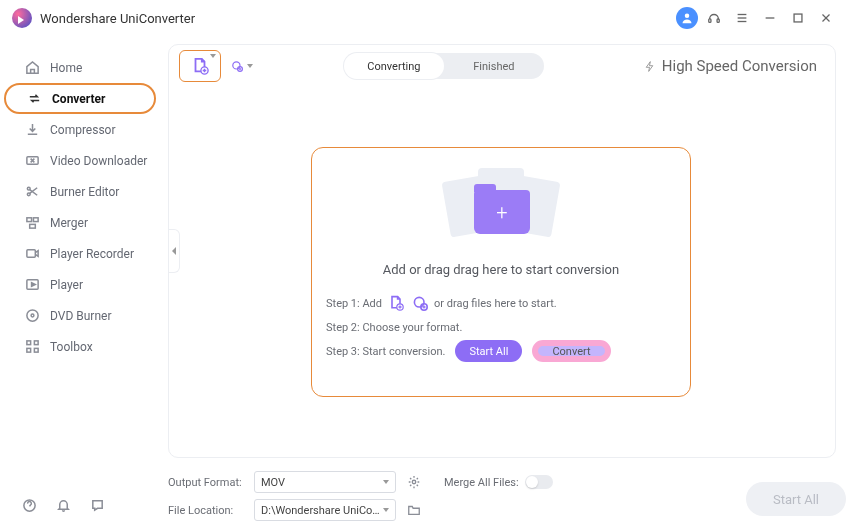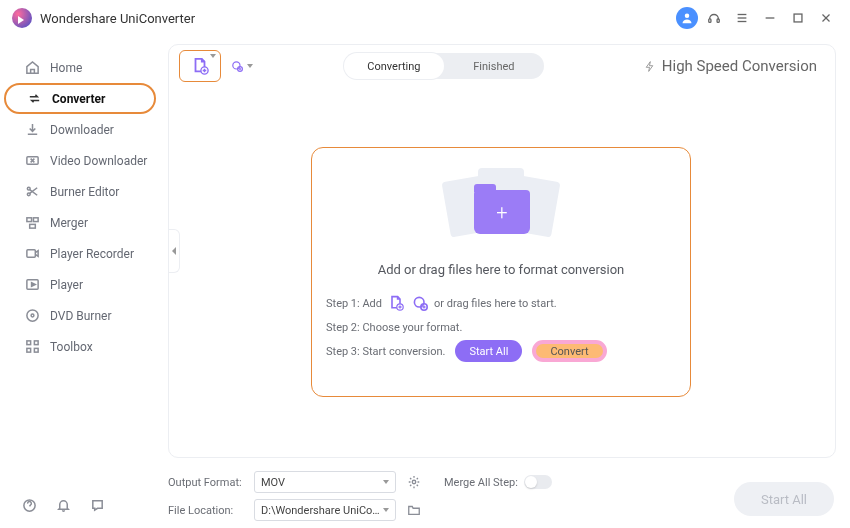--- a/index.html
+++ b/index.html
@@ -56,23 +56,23 @@
   .dz-back.b3 { left:32px; top:0; }
   .dz-folder { position:absolute; left:28px; top:22px; width:56px; height:44px; background:#9b7cf6; border-radius:4px 4px 6px 6px; display:flex; align-items:center; justify-content:center; }
   .dz-folder::before { content:''; position:absolute; top:-6px; left:0; width:22px; height:8px; background:#9b7cf6; border-radius:3px 3px 0 0; }
   .dz-plus { color:#fff; font-size:20px; font-weight:300; }
   .dz-text { margin-top:16px; font-size:13px; color:#55585f; }
   .dz-steps { align-self:stretch; padding:14px 14px 0 14px; font-size:11px; color:#6a6d74; }
   .dz-row { display:flex; align-items:center; min-height:24px; }
   .stepicons { display:inline-flex; align-items:center; gap:8px; margin:0 6px; }
   .pill { height:22px; padding:0 14px; border-radius:11px; font-size:11px; display:inline-flex; align-items:center; justify-content:center; cursor:pointer; margin-left:10px; }
   .pill.primary { background:#8d6df5; color:#fff; }
-  .pill.secondary { background:#fdba74; border:4px solid #f9a8d4; color:#555; }
-
-  .bottombar { position:absolute; left:8px; right:16px; bottom:4px; height:56px; display:flex; flex-direction:column; justify-content:center; gap:6px; }
+  .pill.secondary { background:#c4b5fd; border:6px solid #f9a8d4; color:#555; }
+
+  .bottombar { position:absolute; left:8px; right:4px; bottom:4px; height:56px; display:flex; flex-direction:column; justify-content:center; gap:6px; }
   .brow { display:flex; align-items:center; font-size:11px; color:#6a6d74; }
   .blabel { width:86px; }
   .select { width:142px; height:22px; border:1px solid #d9dce2; border-radius:3px; background:#fff; display:flex; align-items:center; padding:0 6px; justify-content:space-between; cursor:pointer; font-size:11px; color:#444; }
   .select.wide { width:142px; }
   .iconbtn { width:20px; height:20px; margin-left:8px; display:flex; align-items:center; justify-content:center; cursor:pointer; }
   .iconbtn svg { width:14px; height:14px; stroke:#8b8e97; fill:none; stroke-width:1.5; }
   .mergewrap { display:flex; align-items:center; margin-left:20px; }
   .toggle { width:28px; height:14px; background:#e9ebef; border-radius:7px; position:relative; margin-left:6px; cursor:pointer; }
   .toggle::after { content:''; position:absolute; width:12px; height:12px; background:#fff; border-radius:50%; top:1px; left:1px; box-shadow:0 1px 2px rgba(0,0,0,.15); }
   .startall { position:absolute; right:0; bottom:8px; width:100px; height:34px; background:#eef0f4; color:#b9bcc4; border-radius:17px; display:flex; align-items:center; justify-content:center; font-size:13px; cursor:not-allowed; }
@@ -147,21 +147,21 @@
           </svg>
         </span>
       <span>Converter</span>
     </div>
     <div class="side-item">
       <span class="si-icon">
           <svg viewBox="0 0 16 16">
             <path d="M8 2v8m-3-3l3 3 3-3M3 13h10"></path>
           </svg>
         </span>
-      <span>Downloader</span>
+      <span>Compressor</span>
     </div>
     <div class="side-item">
       <span class="si-icon">
           <svg viewBox="0 0 16 16">
             <rect x="2" y="4" width="12" height="8" rx="1"></rect>
             <path d="M6 6l4 4M10 6l-4 4"></path>
           </svg>
         </span>
       <span>Video Downloader</span>
     </div>
@@ -295,21 +295,21 @@
 
       <div class="dropzone">
         <div class="dz-graphic">
           <div class="dz-back b1"></div>
             <div class="dz-back b2"></div>
             <div class="dz-back b3"></div>
           <div class="dz-folder">
               <span class="dz-plus">+</span>
             </div>
         </div>
-        <div class="dz-text">Add or drag files here to format conversion</div>
+        <div class="dz-text">Add or drag drag here to start conversion</div>
         <div class="dz-steps">
           <div class="dz-row">
             <span>Step 1: Add</span>
             <span class="stepicons">
               <svg class="addfile-svg" viewBox="0 0 20 20" style="width:16px;height:16px">
                 <path class="doc" d="M5 2h7l3 3v11H5z"></path>
                   <path class="doc" d="M12 2v3h3"></path>
                 <circle cx="15" cy="15" r="4" fill="#fff" stroke="#8d6df5" stroke-width="1.5"></circle>
                 <path class="plus" d="M14.2 13h1.6v4h-1.6z"></path>
                   <path class="plus" d="M13 14.2h4v1.6h-4z"></path>
@@ -344,21 +344,21 @@
           <span>MOV</span>
           <span class="chev"></span>
         </div>
         <div class="iconbtn">
             <svg viewBox="0 0 16 16">
               <circle cx="8" cy="8" r="2"></circle>
               <path d="M8 1v2M8 13v2M2 8H4M12 8h2M3.5 3.5l1.4 1.4M11.1 11.1l1.4 1.4M3.5 12.5l1.4-1.4M11.1 4.9l1.4-1.4"></path>
             </svg>
           </div>
         <div class="mergewrap">
-          <span>Merge All Step:</span>
+          <span>Merge All Files:</span>
           <div class="toggle"></div>
         </div>
       </div>
       <div class="brow">
         <span class="blabel">File Location:</span>
         <div class="select wide">
           <span style="overflow:hidden;text-overflow:ellipsis;white-space:nowrap">D:\Wondershare UniConverter</span>
           <span class="chev"></span>
         </div>
         <div class="iconbtn">

